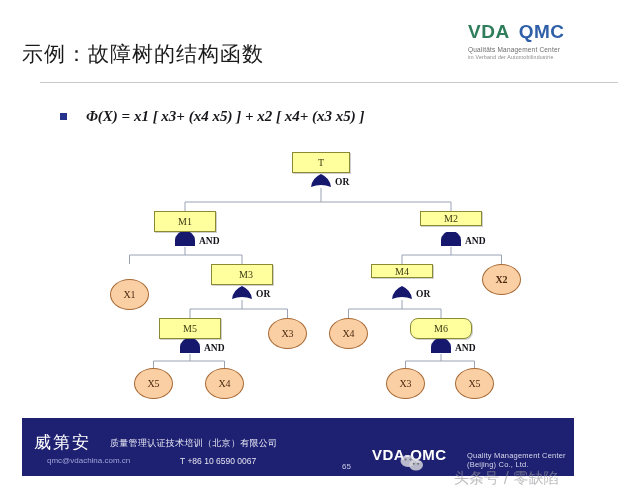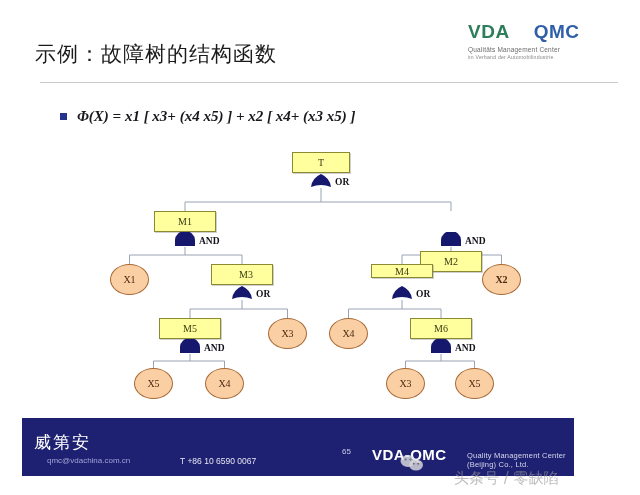--- a/index.html
+++ b/index.html
@@ -3,33 +3,33 @@
 <meta charset="utf-8">
 <style>
   html,body{margin:0;padding:0;background:#ffffff;}
   body{width:640px;height:495px;overflow:hidden;font-family:"Liberation Sans","DejaVu Sans",sans-serif;}
 
   #slide{position:relative;width:640px;height:495px;background:#ffffff;}
 
   
   #header{position:absolute;left:22px;top:18px;width:596px;height:68px;}
   #slide-title{position:absolute;left:22px;top:40px;font-size:21px;color:#1a1a1a;letter-spacing:1px;
-               font-family:"DejaVu Sans","Liberation Sans",sans-serif;white-space:nowrap;margin-left:13px;}
+               font-family:"DejaVu Sans","Liberation Sans",sans-serif;white-space:nowrap;}
   #title-rule{position:absolute;left:40px;top:82px;width:578px;height:1px;background:#c9c9c9;}
 
   
   #logo{position:absolute;right:22px;top:22px;text-align:left;width:150px;}
   #logo-words{font-size:19px;font-weight:bold;letter-spacing:.5px;line-height:20px;}
   #logo-vda{color:#2e7d5b;}
-  #logo-qmc{color:#2f5fa8;margin-left:24px;}
+  #logo-qmc{color:#2f5fa8;margin-left:9px;}
   #logo-sub1{font-size:6.5px;color:#6c6c6c;margin-top:4px;line-height:8px;letter-spacing:.2px;}
   #logo-sub2{font-size:5.2px;color:#8a8a8a;line-height:7px;letter-spacing:.2px;}
 
   
-  #formula-row{position:absolute;left:60px;top:108px;display:flex;align-items:center;gap:10px;}
+  #formula-row{position:absolute;left:60px;top:108px;display:flex;align-items:center;gap:19px;}
   .bullet{width:7px;height:7px;background:#26338c;flex:none;}
   #formula{font-family:"Liberation Serif","DejaVu Serif",serif;font-size:15px;color:#17171c;
            font-weight:bold;font-style:italic;white-space:nowrap;}
 
   
   #tree{position:absolute;left:0;top:140px;width:640px;height:272px;}
   #tree svg{position:absolute;left:0;top:0;}
 
   .node{position:absolute;box-sizing:border-box;display:flex;align-items:center;justify-content:center;}
   .box{background:#ffff9e;border:1px solid #8a8a34;color:#3a3a12;
@@ -41,21 +41,21 @@
               font-size:9.5px;font-weight:bold;color:#111118;}
 
   
   #footer{position:absolute;left:22px;top:418px;width:552px;height:58px;background:#1e2171;}
   #f-cn-big{position:absolute;left:12px;top:13px;font-size:17px;color:#ffffff;letter-spacing:2px;
             font-family:"DejaVu Sans","Liberation Sans",sans-serif;}
   #f-cn-small{position:absolute;left:88px;top:19px;font-size:9px;color:#e9e9f5;letter-spacing:.3px;
               font-family:"DejaVu Sans","Liberation Sans",sans-serif;}
   #f-mail{position:absolute;left:12px;top:38px;font-size:8px;color:#9ea3d8;margin-left:13px;}
   #f-tel{position:absolute;left:158px;top:38px;font-size:8.5px;color:#e4e4f2;}
-  #f-page{position:absolute;left:296px;top:29px;font-size:8px;color:#c9cbe6;padding-left:24px;}
+  #f-page{position:absolute;left:296px;top:44px;font-size:8px;color:#c9cbe6;padding-left:24px;}
   #f-vdaqmc{position:absolute;left:350px;top:28px;font-size:15px;font-weight:bold;color:#ffffff;letter-spacing:.4px;}
   #f-vdasub{position:absolute;left:445px;top:33px;font-size:7.5px;color:#d5d7ea;letter-spacing:.2px;}
 
   
   #watermark{position:absolute;left:398px;top:452px;width:240px;height:42px;pointer-events:none;
              color:rgba(120,120,125,.55);font-family:"DejaVu Sans","Liberation Sans",sans-serif;}
   #wm-line1{position:absolute;left:30px;top:0px;font-size:16px;white-space:nowrap;
             color:rgba(235,235,240,.75);text-shadow:0 1px 0 rgba(90,90,95,.5);}
   #wm-line2{position:absolute;left:56px;top:17px;font-size:15px;white-space:nowrap;
             color:rgba(150,150,155,.62);}
@@ -118,58 +118,59 @@
         <div class="node box" style="left: 292px; top: 12px; width: 58px; height: 21px;">T</div>
         <svg width="22" height="15" style="position: absolute; left: 310px; top: 33px;">
           <path d="M1,14 Q2,5 11,1 Q20,5 21,14 Q11,10 1,14 Z" fill="#16186e"></path>
         </svg>
         <div class="gate-label" style="left: 335px; top: 37px;">OR</div>
         <div class="node box" style="left: 154px; top: 71px; width: 62px; height: 21px;">M1</div>
         <svg width="22" height="15" style="position: absolute; left: 174px; top: 92px;">
           <path d="M1,14 L1,8 A10,9 0 0 1 21,8 L21,14 Z" fill="#16186e"></path>
         </svg>
         <div class="gate-label" style="left: 199px; top: 96px;">AND</div>
-        <div class="node box" style="left: 420px; top: 71px; width: 62px; height: 21px; margin-top: 40px;">M2</div>
+        <div class="node box" style="left: 420px; top: 71px; width: 62px; height: 15px;">M2</div>
         <svg width="22" height="15" style="position: absolute; left: 440px; top: 92px;">
           <path d="M1,14 L1,8 A10,9 0 0 1 21,8 L21,14 Z" fill="#16186e"></path>
         </svg>
         <div class="gate-label" style="left: 465px; top: 96px;">AND</div>
-        <div class="node leaf" style="left: 110px; top: 124px; width: 39px; height: 31px;">X1</div>
+        <div class="node leaf" style="left: 110px; top: 139px; width: 39px; height: 31px;">X1</div>
         <div class="node box" style="left: 211px; top: 124px; width: 62px; height: 21px; padding-left: 8px;">M3</div>
         <svg width="22" height="15" style="position: absolute; left: 231px; top: 145px;">
           <path d="M1,14 Q2,5 11,1 Q20,5 21,14 Q11,10 1,14 Z" fill="#16186e"></path>
         </svg>
         <div class="gate-label" style="left: 256px; top: 149px;">OR</div>
         <div class="node box" style="left: 371px; top: 124px; width: 62px; height: 14px;">M4</div>
         <svg width="22" height="15" style="position: absolute; left: 391px; top: 145px;">
           <path d="M1,14 Q2,5 11,1 Q20,5 21,14 Q11,10 1,14 Z" fill="#16186e"></path>
         </svg>
         <div class="gate-label" style="left: 416px; top: 149px;">OR</div>
         <div class="node leaf" style="left: 482px; top: 124px; width: 39px; height: 31px; font-weight: bold;">X2</div>
         <div class="node box" style="left: 159px; top: 178px; width: 62px; height: 21px;">M5</div>
         <svg width="22" height="15" style="position: absolute; left: 179px; top: 199px;">
           <path d="M1,14 L1,8 A10,9 0 0 1 21,8 L21,14 Z" fill="#16186e"></path>
         </svg>
         <div class="gate-label" style="left: 204px; top: 203px;">AND</div>
         <div class="node leaf" style="left: 268px; top: 178px; width: 39px; height: 31px;">X3</div>
         <div class="node leaf" style="left: 329px; top: 178px; width: 39px; height: 31px;">X4</div>
-        <div class="node box" style="left: 410px; top: 178px; width: 62px; height: 21px;">M6</div>
+        <div class="node box" style="left: 410px; top: 178px; width: 62px; height: 21px; border-radius: 8px;">M6</div>
         <svg width="22" height="15" style="position: absolute; left: 430px; top: 199px;">
           <path d="M1,14 L1,8 A10,9 0 0 1 21,8 L21,14 Z" fill="#16186e"></path>
         </svg>
         <div class="gate-label" style="left: 455px; top: 203px;">AND</div>
         <div class="node leaf" style="left: 134px; top: 228px; width: 39px; height: 31px;">X5</div>
         <div class="node leaf" style="left: 205px; top: 228px; width: 39px; height: 31px;">X4</div>
         <div class="node leaf" style="left: 386px; top: 228px; width: 39px; height: 31px;">X3</div>
         <div class="node leaf" style="left: 455px; top: 228px; width: 39px; height: 31px;">X5</div>
       </div>
   </div>
 
   <div id="footer">
     <span id="f-cn-big">威第安</span>
+    <span id="f-cn-small">质量管理认证技术培训（北京）有限公司</span>
     <span id="f-mail">qmc@vdachina.com.cn</span>
     <span id="f-tel">T +86 10 6590 0067</span>
     <span id="f-page">65</span>
     <span id="f-vdaqmc">VDA-QMC</span>
     <span id="f-vdasub">Quality Management Center (Beijing) Co., Ltd.</span>
   </div>
 
   <div id="watermark">
     <svg id="wm-icon" viewBox="0 0 24 17">
       <ellipse cx="8" cy="7" rx="7.5" ry="6" fill="rgba(225,225,230,.8)"></ellipse>

